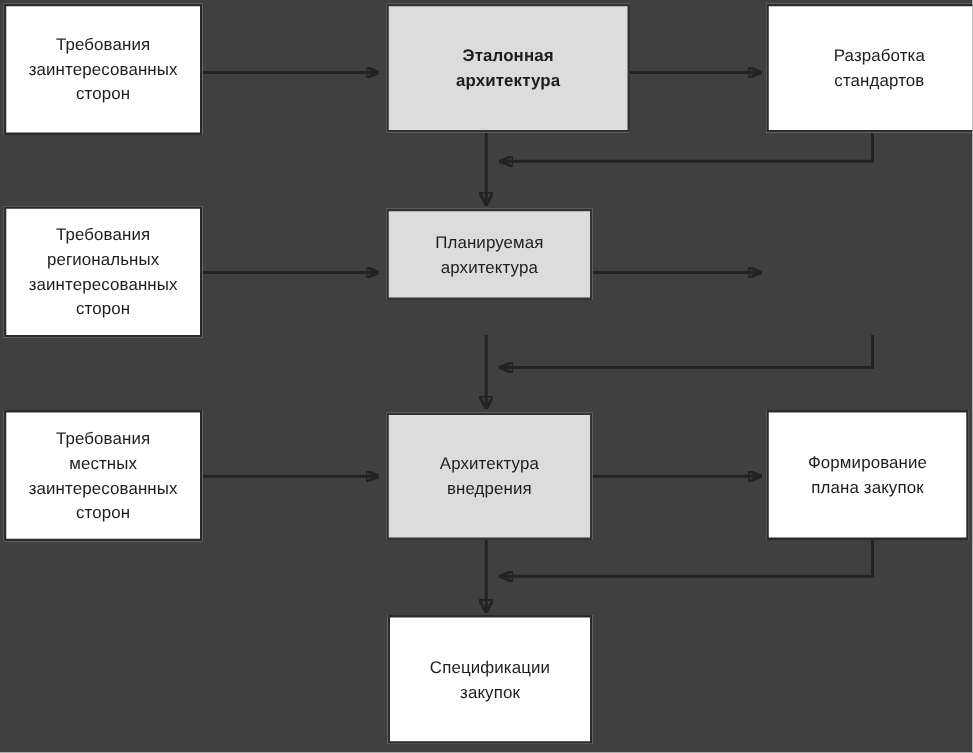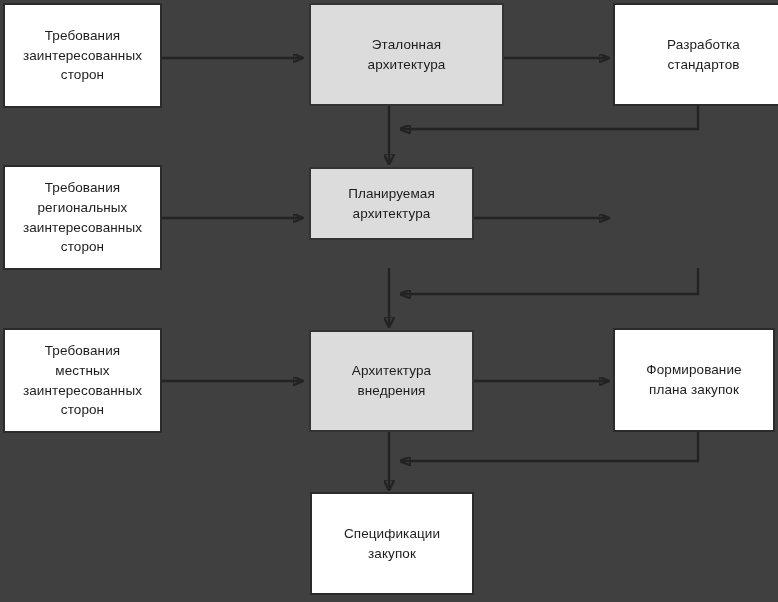--- a/index.html
+++ b/index.html
@@ -93,21 +93,21 @@
 
     <polyline points="698,432 698,461 400,461" marker-end="url(#arrowL)"></polyline>
   </svg>
 
   <div class="node" style="left:3px; top:3px; width:159px; height:105px;">
     <span class="node-label">Требования
 заинтересованных
 сторон</span>
   </div>
 
-  <div class="node shaded" style="left:309px; top:3px; width:195px; height:103px;">
+  <div class="node shaded" style="left:309px; top:3px; width:195px; height:103px;font-weight:bold;">
     <span class="node-label">Эталонная
 архитектура</span>
   </div>
 
   <div class="node" style="left:613px; top:3px; width:181px; height:103px;">
     <span class="node-label">Разработка
 стандартов</span>
   </div>
 
   <div class="node" style="left:3px; top:165px; width:159px; height:105px;">

